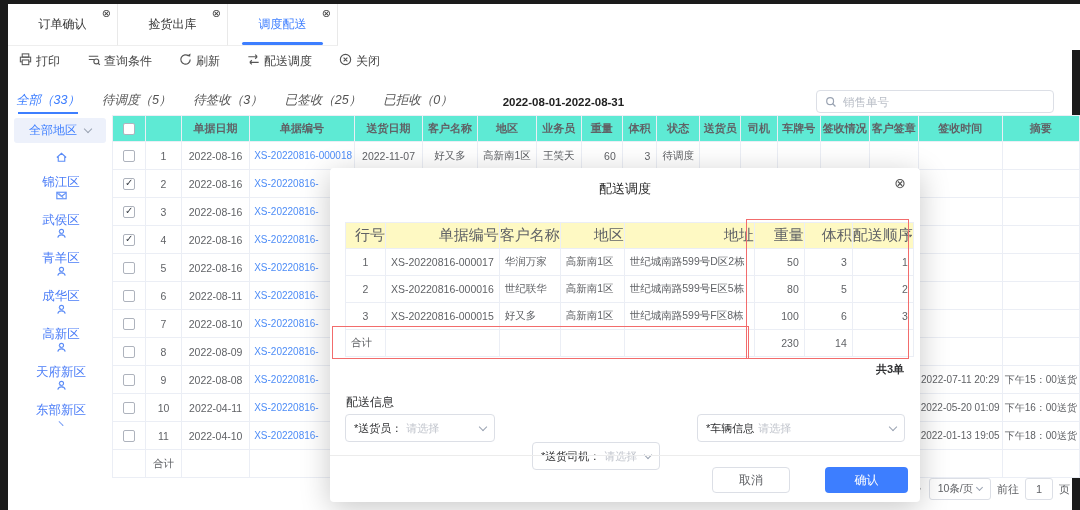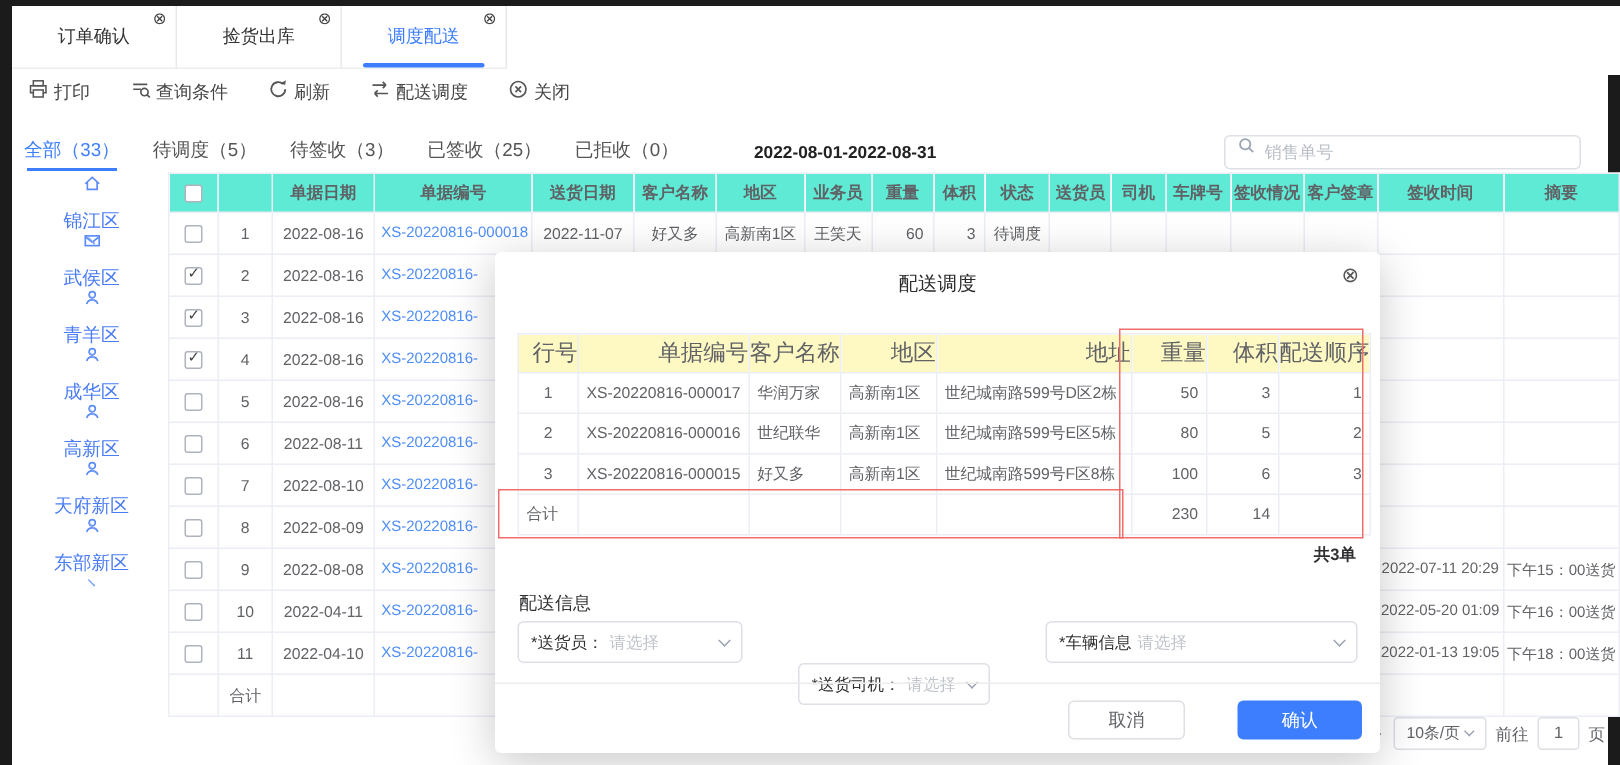--- a/index.html
+++ b/index.html
@@ -24,21 +24,21 @@
   .tool { display:flex; flex-direction:row; align-items:center; gap:3px; font-size:12px; color:#454545; cursor:pointer; }
   .tool svg { width:15px; height:15px; }
 
   
   .filterbar { position:absolute; left:16px; top:90px; width:1050px; height:24px; display:flex; align-items:center; gap:22px; font-size:12.5px; color:#555; }
   .ftab { position:relative; padding-bottom:4px; cursor:pointer; white-space:nowrap; }
   .ftab.active { color:#3d7eff; }
   .ftab.active::after { content:""; position:absolute; left:2px; right:2px; bottom:-1px; height:2px; background:#3d7eff; }
   .daterange { font-weight:bold; color:#222; font-size:11.5px;margin-left:28px; }
   .searchbox { position:absolute; right:12px; top:0px; width:238px; height:23px; border:1px solid #dcdfe6; border-radius:4px;
-               display:flex; padding:0 8px; gap:6px; background:#fff; }
+               display:flex; align-items:center; padding:0 8px; gap:6px; background:#fff; }
   .searchbox input { border:none; outline:none; flex:1; font-size:11.5px; color:#333; min-width:0; background:transparent; }
   .searchbox input::placeholder { color:#b9bec7; }
 
   
   .sidebar { position:absolute; left:8px; top:116px; width:104px; }
   .allregion { margin:2px 6px 8px 6px; height:25px; background:#edf1fb; border-radius:3px; display:flex; align-items:center;
                justify-content:center; gap:8px; color:#3d7eff; font-size:12px; cursor:pointer; }
   .side-item { height:38px; display:flex; align-items:center; padding:0 8px 0 10px; gap:7px; color:#4a7cf7; font-size:12.5px; cursor:pointer;flex-direction:column; }
   .side-item svg { width:13px; height:13px; flex:none; }
   .side-item .lbl { flex:1; white-space:nowrap; }
@@ -146,38 +146,42 @@
       <div class="tool">
         <span><svg viewBox="0 0 16 16">
             <circle cx="8" cy="8" r="5.5" fill="none" stroke="#555" stroke-width="1.2"></circle>
             <path d="M6 6l4 4M10 6l-4 4" stroke="#555" stroke-width="1.2"></path>
           </svg></span>
         <span>关闭</span>
       </div>
     </div>
 
   <div class="filterbar">
-    <span id="ftabs" style="display:flex;gap:22px;">
+    <span id="ftabs" style="display:flex;gap:22px;font-style:italic;">
         <span class="ftab active">全部（33）</span>
         <span class="ftab">待调度（5）</span>
         <span class="ftab">待签收（3）</span>
         <span class="ftab">已签收（25）</span>
         <span class="ftab">已拒收（0）</span>
       </span>
     <span class="daterange">2022-08-01-2022-08-31</span>
     <span class="searchbox">
       <svg width="12" height="12" viewBox="0 0 14 14">
           <circle cx="6" cy="6" r="4" fill="none" stroke="#9aa3b2" stroke-width="1.4"></circle>
           <path d="M9 9l3.2 3.2" stroke="#9aa3b2" stroke-width="1.4"></path>
         </svg>
       <input placeholder="销售单号" style="">
     </span>
   </div>
 
   <div class="sidebar">
+    <div class="allregion">
+      <span>全部地区</span>
+      <span class="chev"></span>
+    </div>
     <div id="sideitems">
         <div class="side-item">
           <span><svg viewBox="0 0 14 14">
               <path d="M2 7L7 2.5 12 7M3.5 6v5h7V6" fill="none" stroke="#5b8cf7" stroke-width="1.2"></path>
             </svg></span>
           <span class="lbl">锦江区</span>
           <span class="chev"></span>
         </div>
         <div class="side-item">
           <span><svg viewBox="0 0 14 14">

